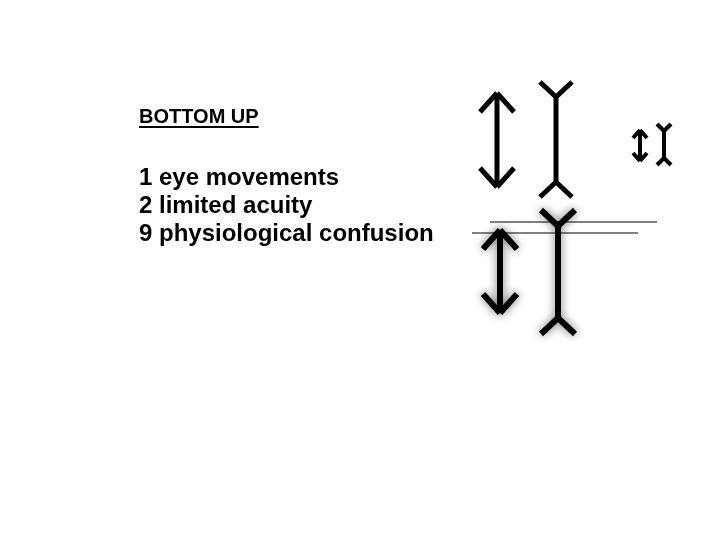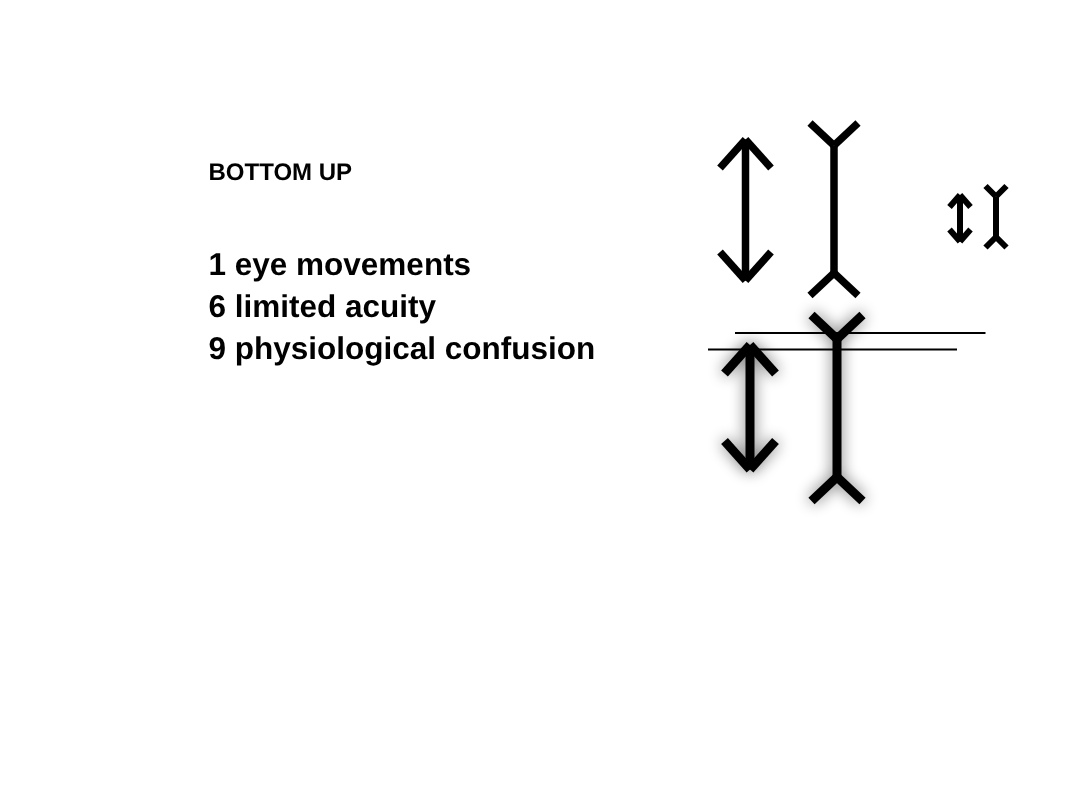--- a/index.html
+++ b/index.html
@@ -27,40 +27,41 @@
 
   
   #text-block {
     position: absolute;
     left: 139px;
     top: 103px;
     width: 330px;
   }
 
   #heading {
-    font-size: 16px;
+    font-size: 20px;
     font-weight: bold;
     line-height: 26px;
     letter-spacing: 0px;
+    text-decoration: underline;
     text-underline-offset: 3px;
     display: inline-block;
     white-space: nowrap;
   }
 
   #bullet-list {
     margin: 0;
     padding: 0;
     list-style: none;
     position: absolute;
     left: 0px;
     top: 60px;
     width: 330px;
   }
   #bullet-list li {
-    font-size: 21px;
+    font-size: 24px;
     font-weight: bold;
     line-height: 28px;
     white-space: nowrap;
   }
 
   
   #figure-area {
     position: absolute;
     left: 440px;
     top: 60px;
@@ -74,21 +75,21 @@
 </head>
 <body>
 
 <div id="slide">
 
   <div id="text-block">
     <div id="heading">BOTTOM UP</div>
 
     <ul id="bullet-list">
       <li>1 eye movements</li>
-      <li>6 limited acuity</li>
+      <li>2 limited acuity</li>
       <li>9 physiological confusion</li>
     </ul>
   </div>
 
   <div id="figure-area">
     <svg width="270" height="300" viewBox="440 60 270 300" xmlns="http://www.w3.org/2000/svg">
       <defs>
         <filter id="softshadow" x="-60%" y="-40%" width="220%" height="180%">
           <feGaussianBlur in="SourceAlpha" stdDeviation="5"></feGaussianBlur>
           <feOffset dx="0" dy="0" result="blurred"></feOffset>

